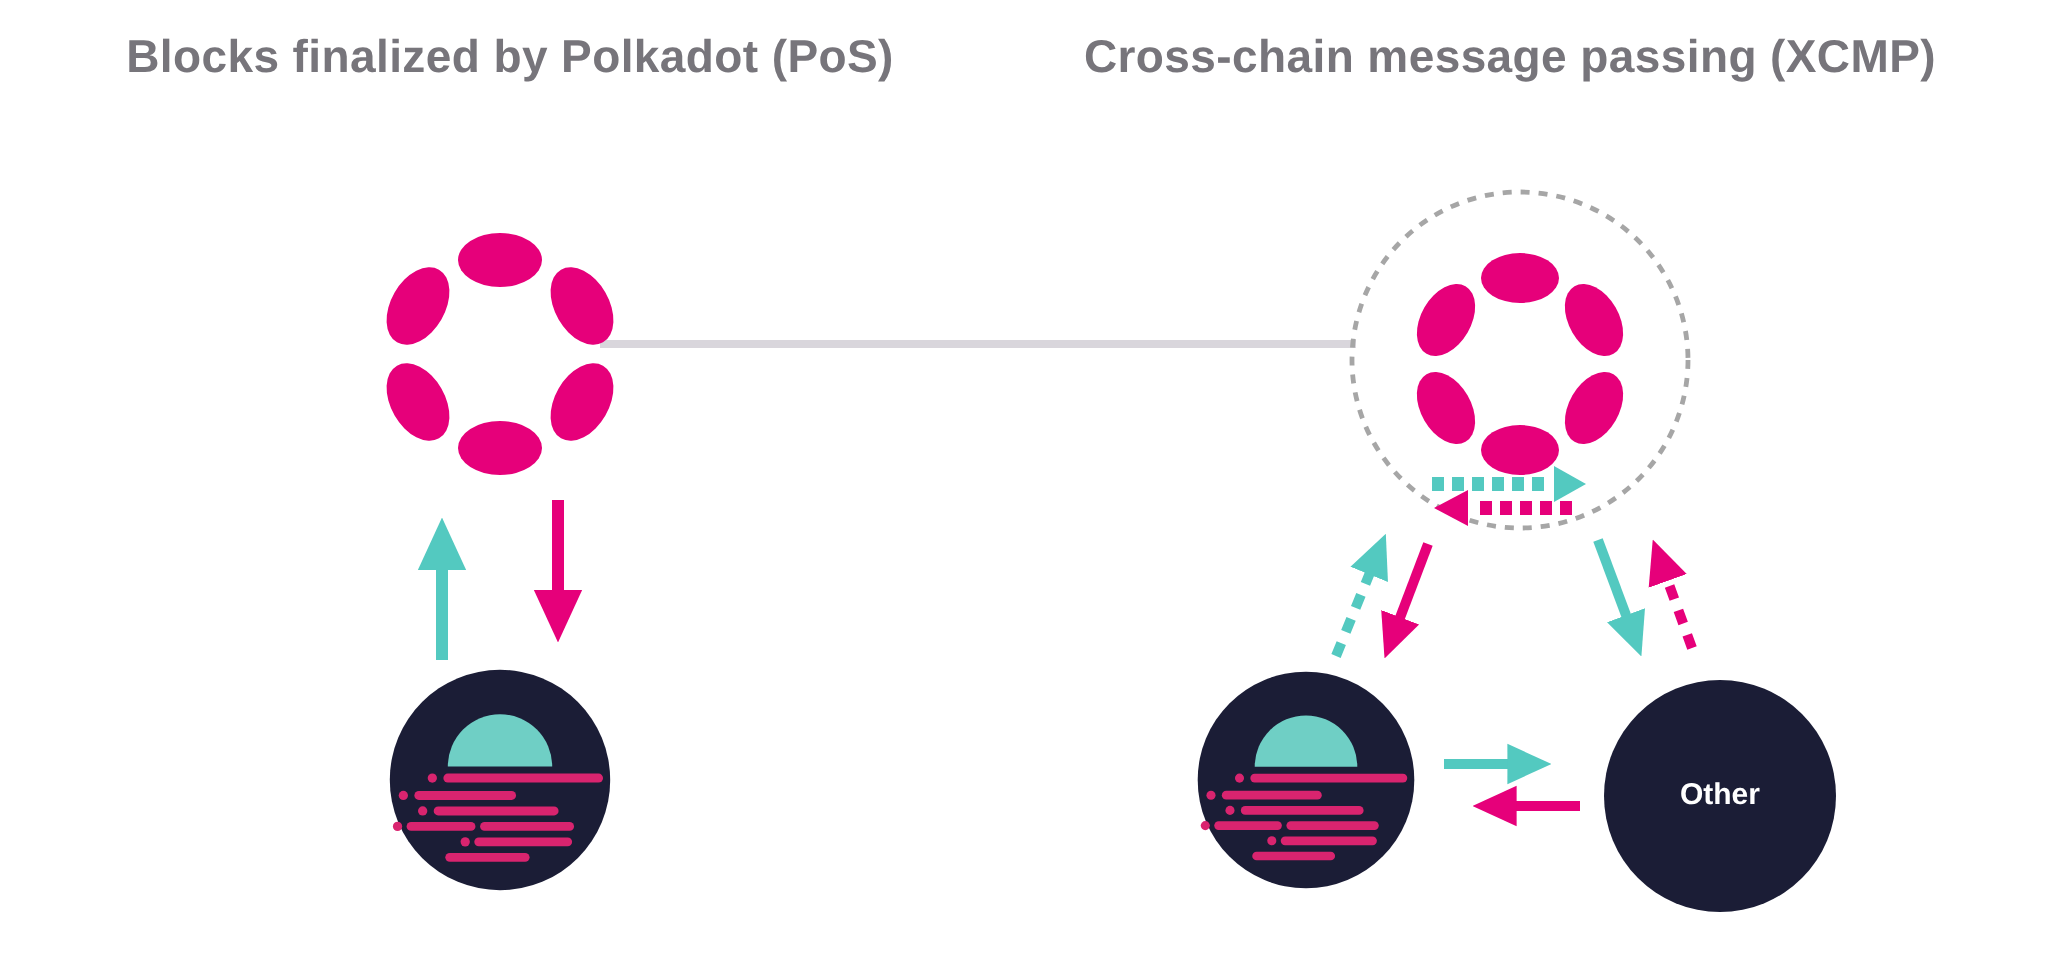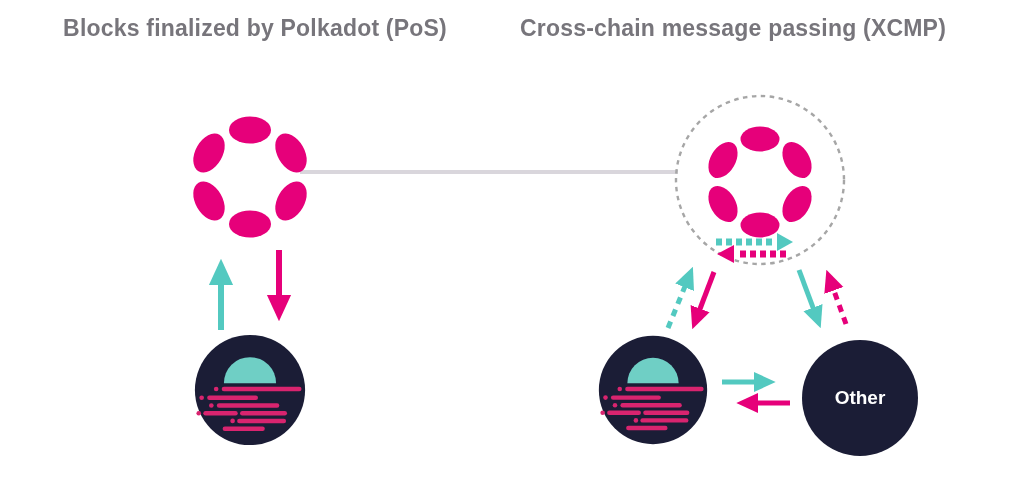--- a/index.html
+++ b/index.html
@@ -12,25 +12,25 @@
   .canvas{position:absolute;inset:0;width:1024px;height:486px;}
   .diagram-svg{position:absolute;left:0;top:0;}
   .title{
     position:absolute;top:15px;
     font-size:23px;font-weight:bold;
     color:var(--title_gray,#77757B);
     text-align:center;letter-spacing:0.2px;
     white-space:nowrap;
   }
   .title-left{left:50px;width:410px;}
-  .title-right{left:513px;width:440px;}
+  .title-right{left:535px;width:440px;}
   .op-label{
     position:absolute;left:802px;top:340px;width:116px;height:116px;
     display:flex;flex-direction:column;align-items:center;justify-content:center;
-    color:#ffffff;font-weight:bold;font-size:19px;line-height:1.3;
+    color:#ffffff;font-weight:bold;font-size:15px;line-height:1.3;
     text-align:center;
   }
   
   .pink-fill{fill:var(--polkadot_pink,#E6007A);}
   .teal-stroke{stroke:var(--teal,#53C9C0);}
   .pink-stroke{stroke:var(--polkadot_pink,#E6007A);}
   .teal-fill{fill:var(--teal,#53C9C0);}
   .navy-fill{fill:var(--navy,#1B1D36);}
   .connector{stroke:var(--connector_gray,#D9D6DC);stroke-width:4;}
   .dashed-ring{stroke:var(--dashed_circle_gray,#A6A6A6);stroke-width:2.4;fill:none;stroke-dasharray:4.5 4.5;}

